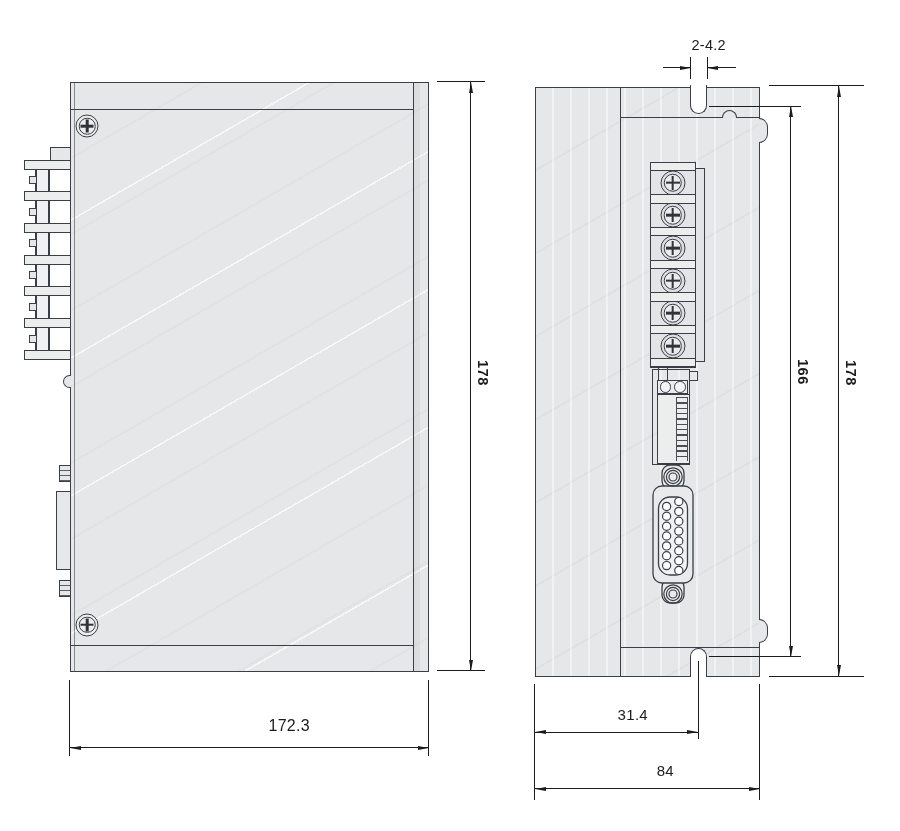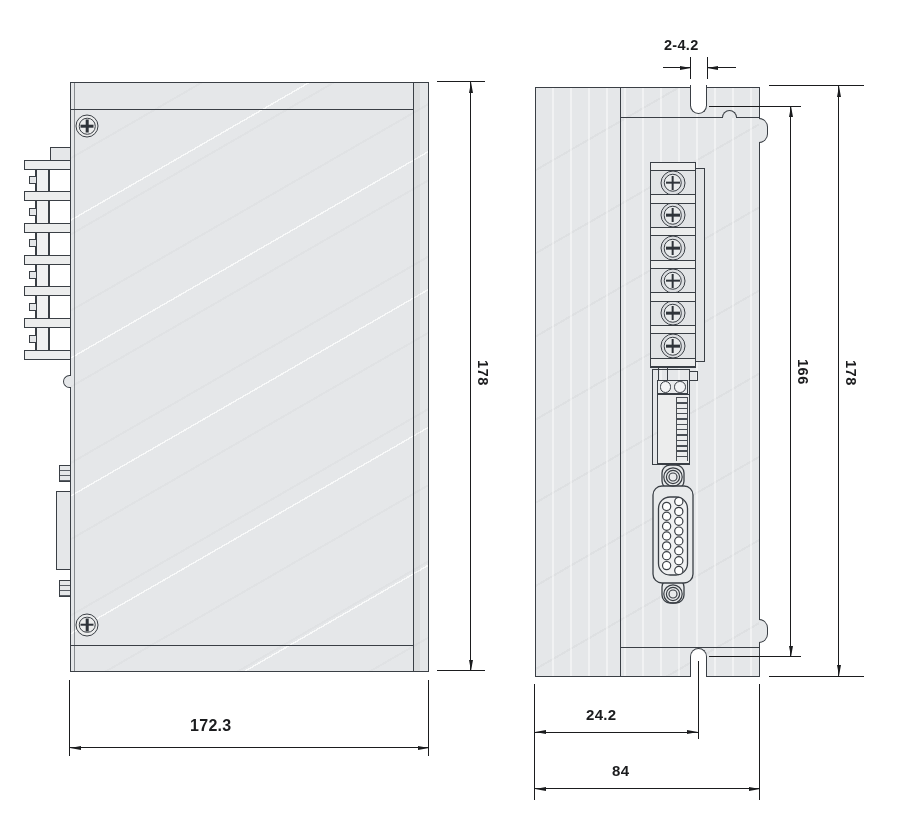--- a/index.html
+++ b/index.html
@@ -19,21 +19,21 @@
   .dlh{position:absolute;height:1.1px;background:var(--dim);}
   .dlv{position:absolute;width:1.1px;background:var(--dim);}
   .ar{position:absolute;width:0;height:0;}
   .ar-l{border-top:2.3px solid transparent;border-bottom:2.3px solid transparent;border-right:11px solid var(--dim);}
   .ar-r{border-top:2.3px solid transparent;border-bottom:2.3px solid transparent;border-left:11px solid var(--dim);}
   .ar-u{border-left:2.3px solid transparent;border-right:2.3px solid transparent;border-bottom:11px solid var(--dim);}
   .ar-d{border-left:2.3px solid transparent;border-right:2.3px solid transparent;border-top:11px solid var(--dim);}
   .circ{position:absolute;box-sizing:border-box;border:1.3px solid var(--ol);border-radius:50%;}
   .ctr{left:50%;top:50%;transform:translate(-50%,-50%);}
   .xb{position:absolute;background:#2f343a;left:50%;top:50%;transform:translate(-50%,-50%);}
-  .lbl{position:absolute;font-weight:bold;color:var(--dim);letter-spacing:.3px;text-align:left;line-height:1.1;}
+  .lbl{position:absolute;font-weight:normal;color:var(--dim);letter-spacing:.3px;text-align:right;line-height:1.1;}
   .vlbl{position:absolute;font-weight:bold;color:var(--dim);writing-mode:vertical-rl;letter-spacing:.5px;line-height:1;}
   .texD{background-image:repeating-linear-gradient(150deg,rgba(255,255,255,0) 0 118px,rgba(255,255,255,.75) 118px 119.4px),
         repeating-linear-gradient(150deg,rgba(0,0,0,0) 0 64px,rgba(0,0,0,.025) 64px 66px);}
   .texV{background-image:repeating-linear-gradient(90deg,rgba(255,255,255,0) 0 16px,rgba(255,255,255,.45) 16px 18px),
         repeating-linear-gradient(150deg,rgba(0,0,0,0) 0 70px,rgba(0,0,0,.03) 70px 72px);}
 </style>
 </head>
 <body>
 
 <div class="cv">
@@ -231,21 +231,21 @@
   <div class="dlh" style="left:70px;top:747.3px;width:359px;"></div>
   <div class="ar ar-l" style="left:70.2px;top:745.6px;"></div>
   <div class="ar ar-r" style="left:417.8px;top:745.6px;"></div>
   <div class="lbl" style="left:190px;top:716.5px;width:120px;font-size:16px;">172.3</div>
 
   <div class="dlv" style="left:534.2px;top:683.5px;height:116px;"></div>
   <div class="dlv" style="left:697.7px;top:660.5px;height:78px;"></div>
   <div class="dlh" style="left:534.5px;top:732px;width:163.8px;"></div>
   <div class="ar ar-l" style="left:534.7px;top:730.3px;"></div>
   <div class="ar ar-r" style="left:687.3px;top:730.3px;"></div>
-  <div class="lbl" style="left:586px;top:706.5px;width:62px;font-size:15px;">24.2</div>
+  <div class="lbl" style="left:586px;top:706.5px;width:62px;font-size:15px;">31.4</div>
 
   <div class="dlv" style="left:759.2px;top:683.5px;height:116px;"></div>
   <div class="dlh" style="left:534.5px;top:788.3px;width:225px;"></div>
   <div class="ar ar-l" style="left:534.7px;top:786.6px;"></div>
   <div class="ar ar-r" style="left:748.5px;top:786.6px;"></div>
   <div class="lbl" style="left:612px;top:762.5px;width:62px;font-size:15px;">84</div>
 
 </div>
 
 </body></html>

